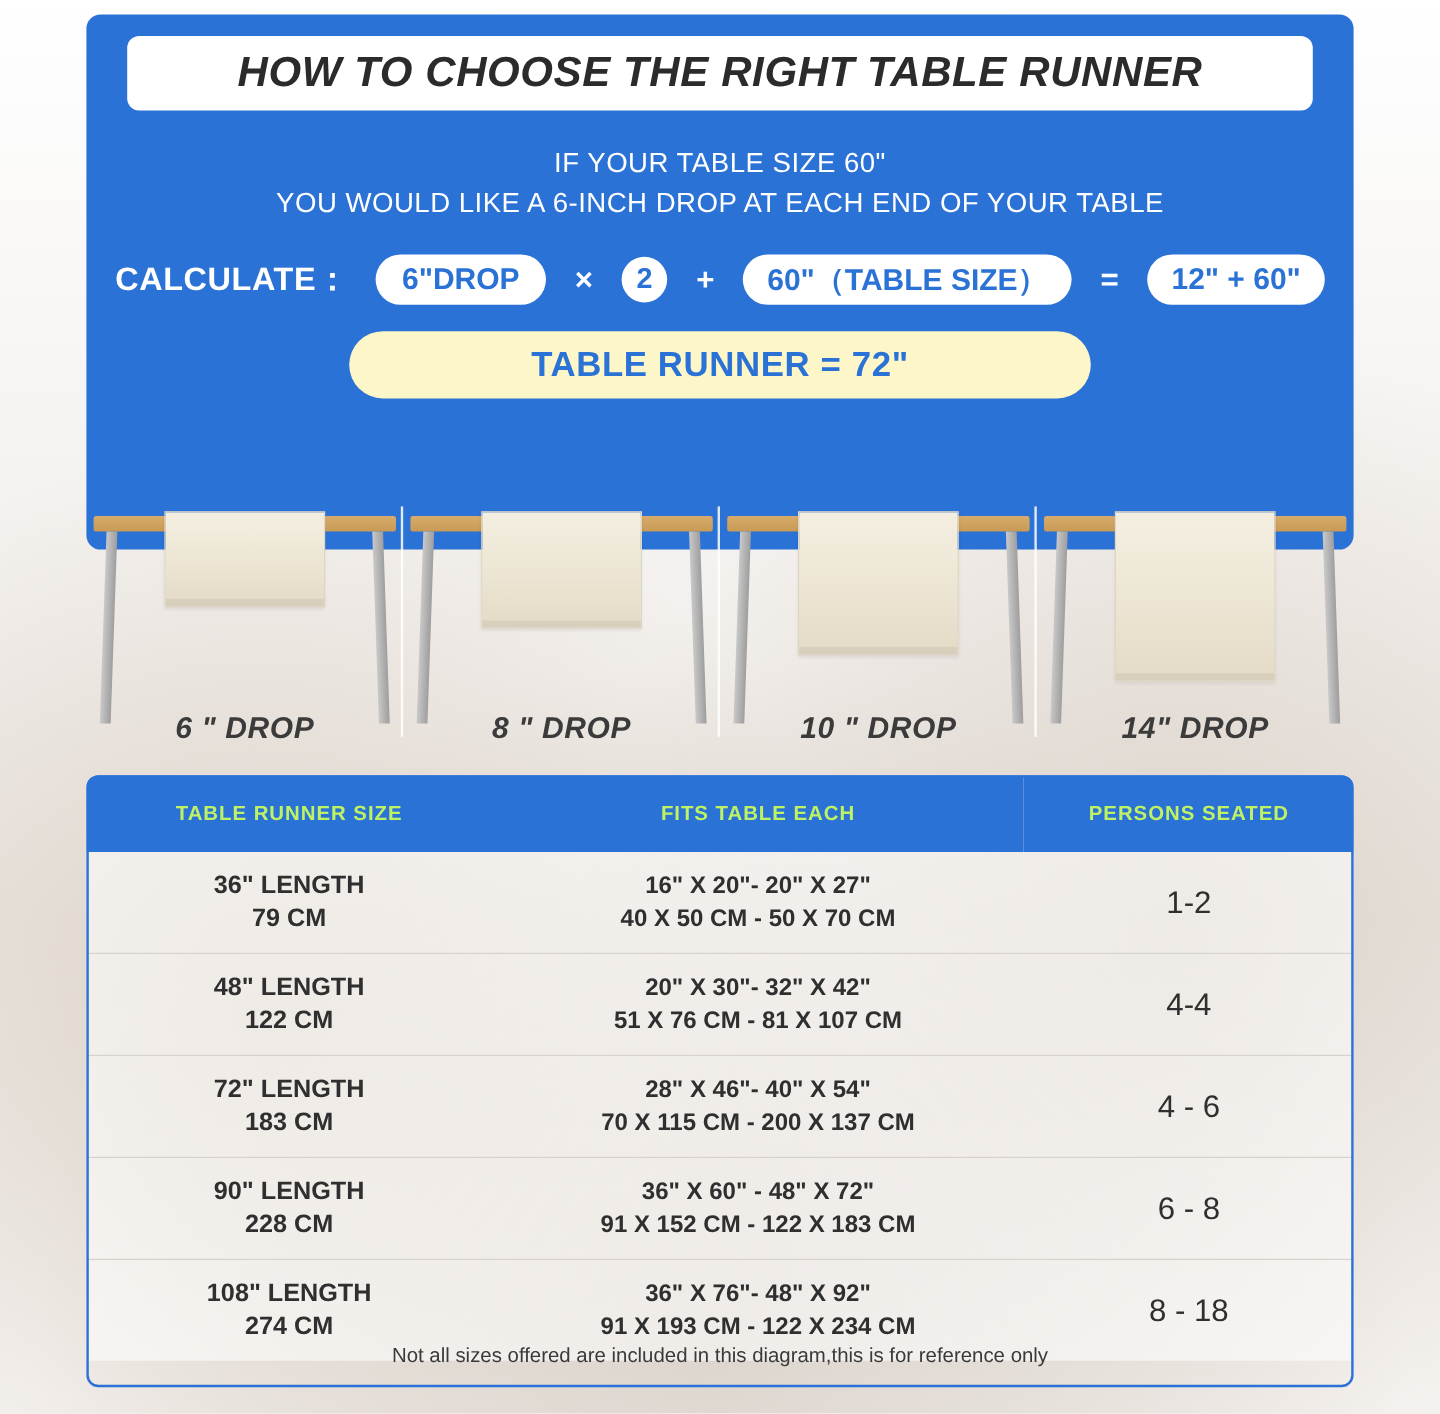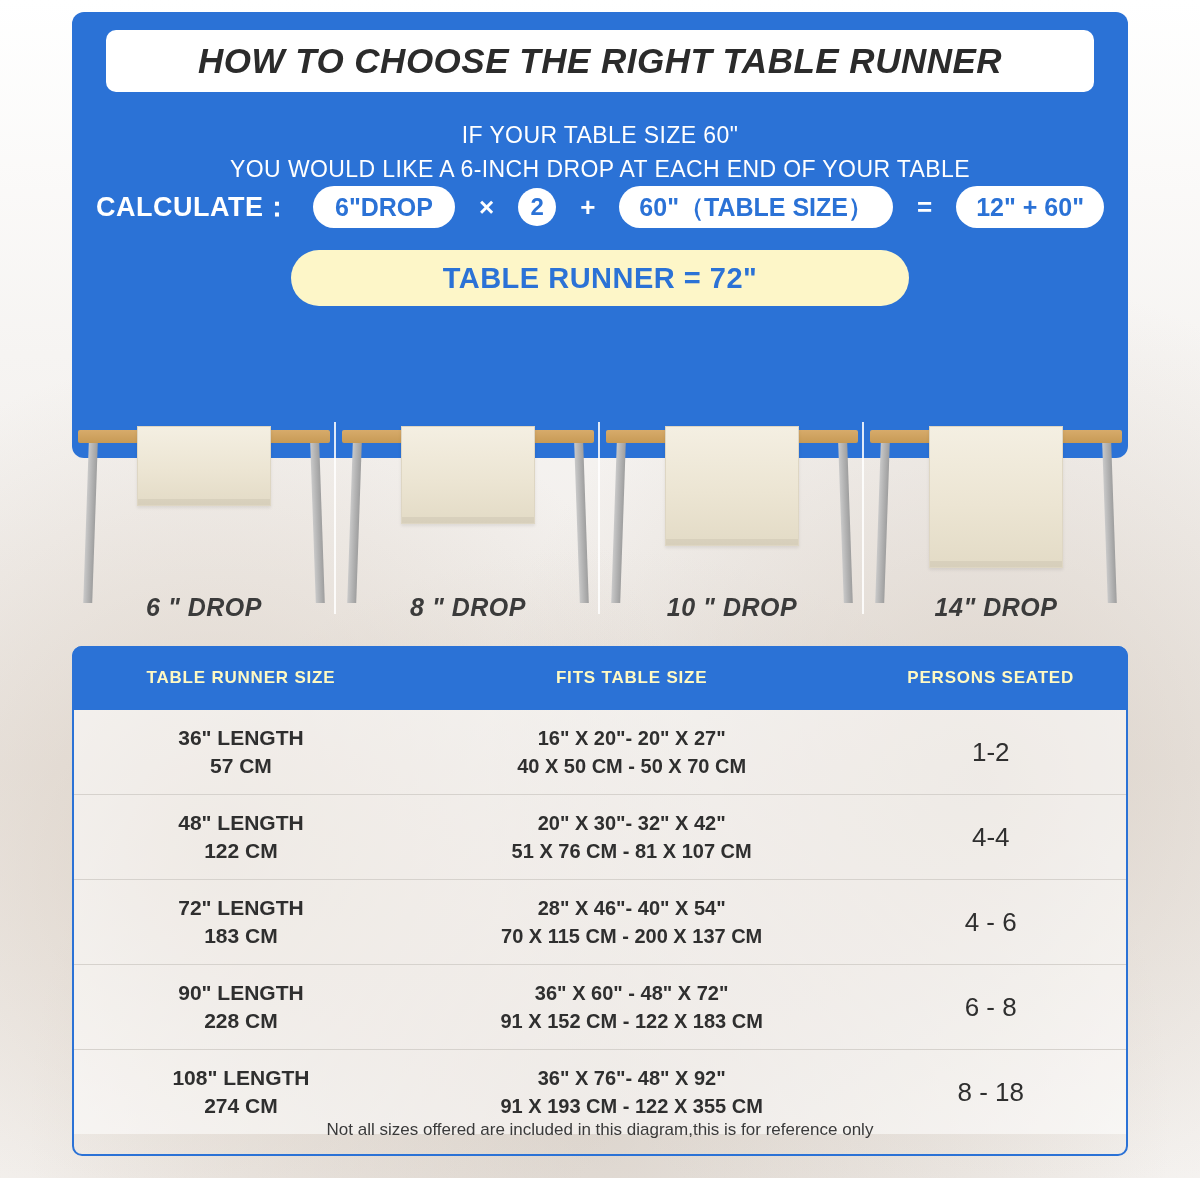--- a/index.html
+++ b/index.html
@@ -60,20 +60,21 @@
   }
   .subtitle {
     margin-top: 26px;
     text-align: center;
     color: #ffffff;
     font-size: 23px;
     line-height: 34px;
     letter-spacing: 0.4px;
   }
   .calc-row {
+    margin-top: 26px;
     display: flex;
     align-items: center;
     justify-content: space-between;
     gap: 22px;
   }
   .calc-label {
     color: #ffffff;
     font-size: 27px;
     font-weight: bold;
     letter-spacing: 0.5px;
@@ -193,21 +194,21 @@
     left: 72px;
     top: 646px;
     width: 1056px;
     border-collapse: collapse;
     background: rgba(255,255,255,0.55);
     border-radius: 10px 10px 0 0;
     overflow: hidden;
   }
   .size-table thead th {
     background: #2b72d6;
-    color: #fef9c3;
+    color: #bef264;
     font-size: 17px;
     font-weight: bold;
     letter-spacing: 0.8px;
     padding: 22px 6px;
     text-align: center;
   }
   .size-table tbody td {
     text-align: center;
     padding: 14px 6px;
     border-bottom: 1px solid #d6d2cd;
@@ -310,29 +311,29 @@
       <div class="leg right"></div>
       <div class="runner" style="height:140px;"></div>
       <div class="drop-label">14" DROP</div>
     </div>
   </div>
 
   <table class="size-table">
     <thead>
       <tr>
         <th class="col-a">TABLE RUNNER SIZE</th>
-        <th class="col-b">FITS TABLE SIZE</th>
+        <th class="col-b">FITS TABLE EACH</th>
         <th class="col-c">PERSONS SEATED</th>
       </tr>
     </thead>
     <tbody>
       <tr>
         <td class="col-a">
           <span class="line2">36" LENGTH</span>
-          <span class="line2">57 CM</span>
+          <span class="line2">79 CM</span>
         </td>
         <td class="col-b">
           <span class="line2">16" X 20"- 20" X 27"</span>
           <span class="line2">40 X 50 CM - 50 X 70 CM</span>
         </td>
         <td class="col-c">1-2</td>
       </tr>
       <tr>
         <td class="col-a">
           <span class="line2">48" LENGTH</span>
@@ -366,21 +367,21 @@
         </td>
         <td class="col-c">6 - 8</td>
       </tr>
       <tr>
         <td class="col-a">
           <span class="line2">108" LENGTH</span>
           <span class="line2">274 CM</span>
         </td>
         <td class="col-b">
           <span class="line2">36" X 76"- 48" X 92"</span>
-          <span class="line2">91 X 193 CM - 122 X 355 CM</span>
+          <span class="line2">91 X 193 CM - 122 X 234 CM</span>
         </td>
         <td class="col-c">8 - 18</td>
       </tr>
     </tbody>
   </table>
   <div class="table-frame"></div>
 
   <div class="footnote">Not all sizes offered are included in this diagram,this is for reference only</div>
 </div>
 

